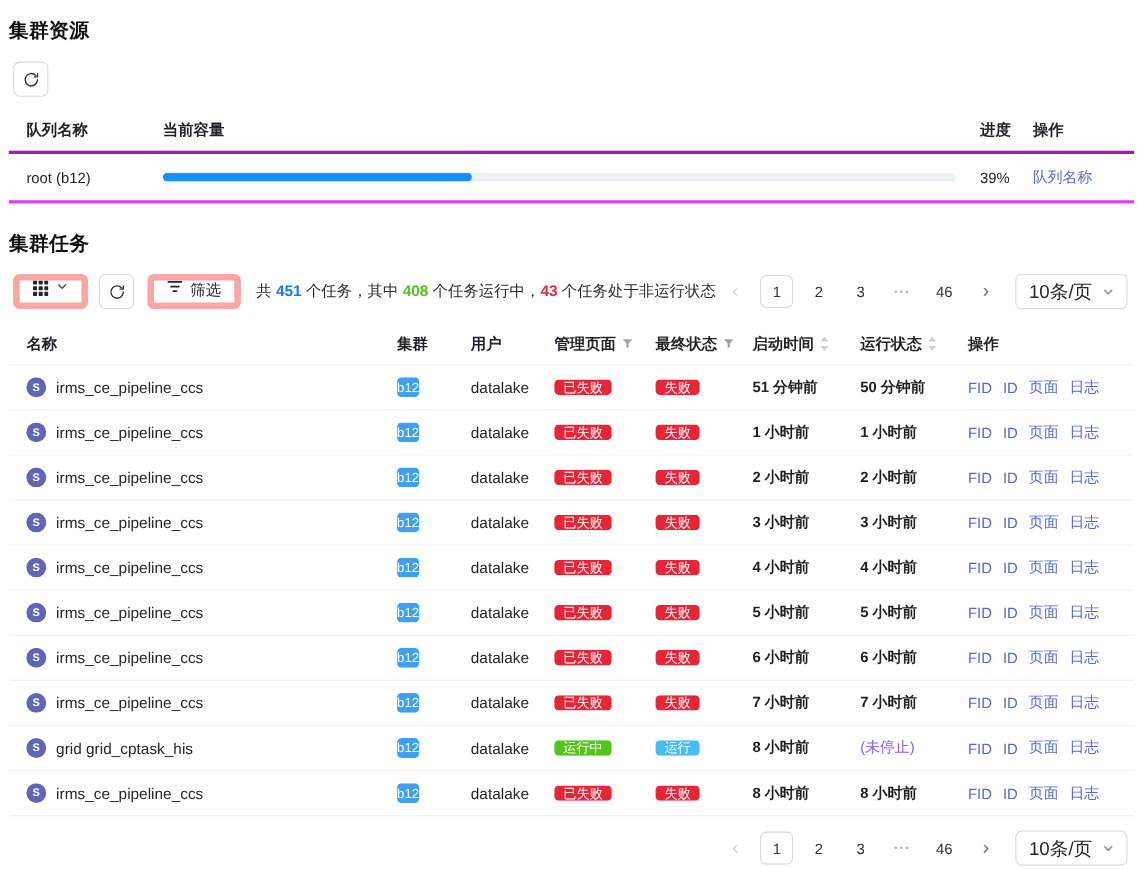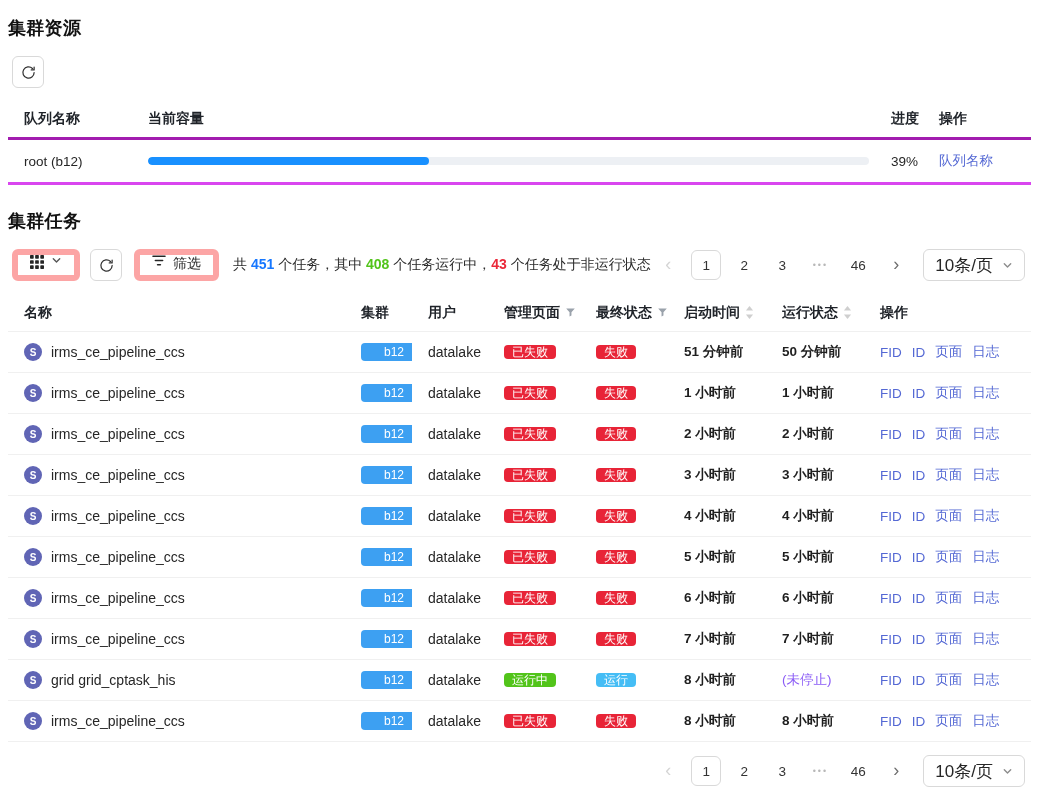--- a/index.html
+++ b/index.html
@@ -46,21 +46,21 @@
 
   
   .task-head,.task-row{display:grid;grid-template-columns:337px 67px 76px 92px 88px 98px 98px 1fr;align-items:center}
   .task-head{height:38px;margin-top:13px;border-bottom:1px solid #f0f0f0;font-weight:600;color:#1f2329}
   .task-head>div{display:flex;align-items:center;gap:5px;padding-left:16px;white-space:nowrap}
   .task-row{height:41px;border-bottom:1px solid #f0f0f0}
   .task-row>div{display:flex;align-items:center;padding-left:16px;overflow:hidden}
   .avatar{width:18px;height:18px;border-radius:50%;background:var(--avatar,#6065b5);color:#fff;font-size:10px;font-weight:700;display:inline-flex;align-items:center;justify-content:center;margin-right:9px;flex:none}
   .name-text{white-space:nowrap}
   .badge{color:#fff;font-size:12px;line-height:1;border-radius:4px;padding:1px 8px;white-space:nowrap}
-  .cluster-badge{background:var(--cluster,#3da0f2);padding:3px 23px}
+  .cluster-badge{background:var(--cluster,#3da0f2);padding:3px 0}
   .time{font-weight:600;color:#1f1f1f;font-size:13.5px;white-space:nowrap}
   .time.plain{font-weight:400;color:#8b5cf6}
   .cell-actions .link{margin-right:10px}
   .bottom-bar{display:flex;align-items:center;justify-content:flex-end;margin-top:13px;padding-right:6px}
   .bottom-bar .pg{margin-left:0}
   svg{display:block}
 </style>
 </head>
 <body>
 

